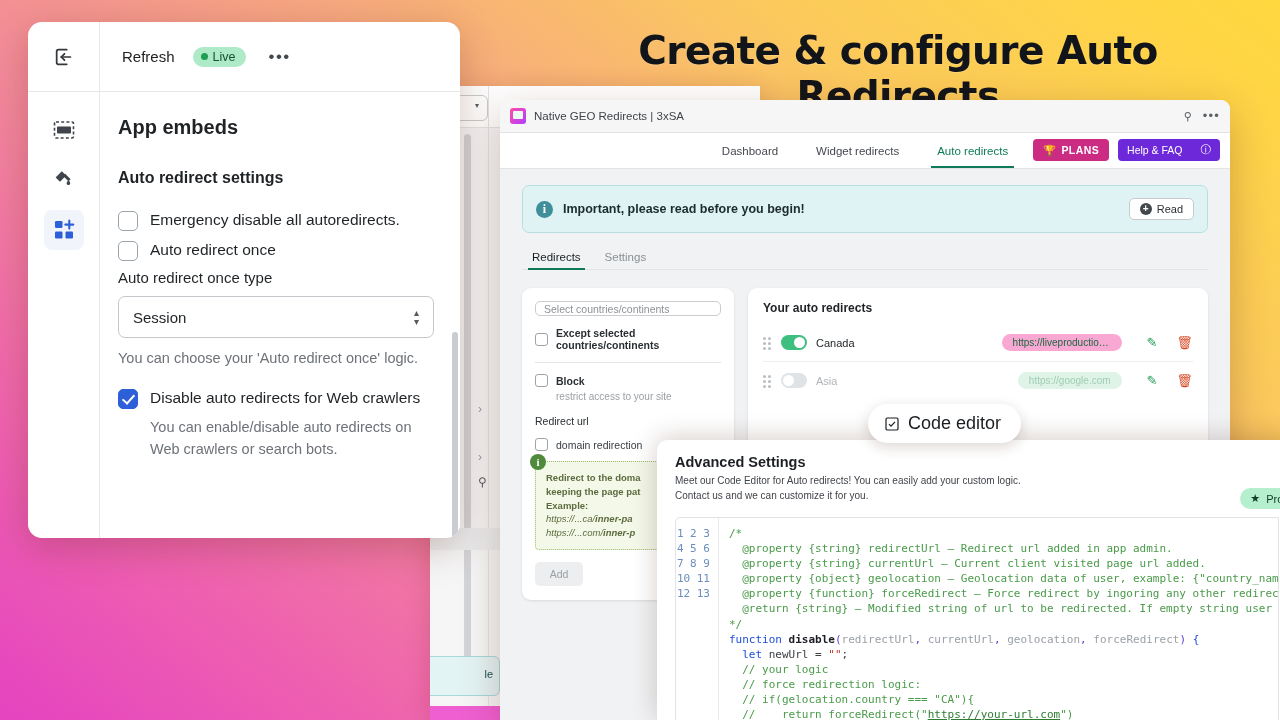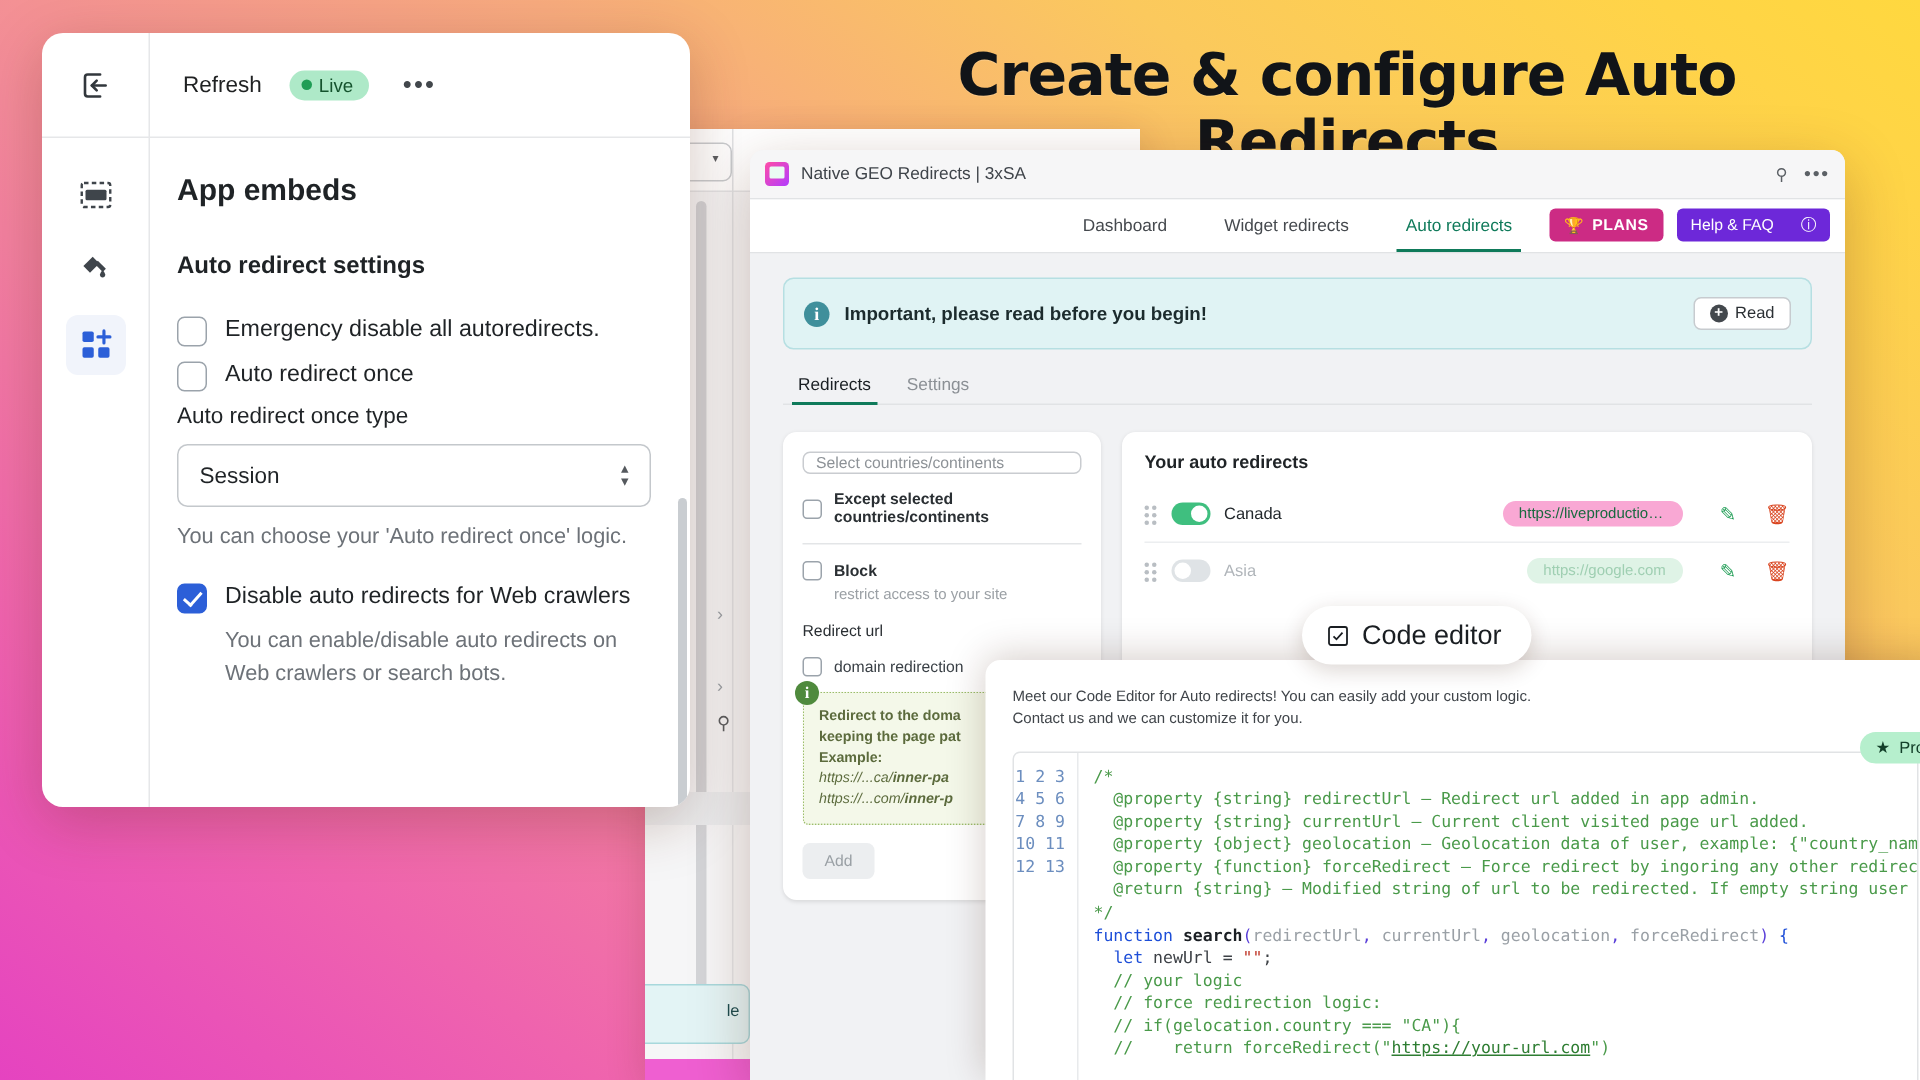--- a/index.html
+++ b/index.html
@@ -475,20 +475,21 @@
       <path d="M7.5 12.3l3 3 6-6.6"></path>
   </svg>
   <span>Code editor</span>
 </div>
 
 <div class="code-card">
   <div class="pro-pill">
     <span>★</span>
     <span>Pro pla</span>
   </div>
+  <div class="cc-title">Advanced Settings</div>
   <div class="cc-sub">Meet our Code Editor for Auto redirects! You can easily add your custom logic.</div>
   <div class="cc-sub" style="margin-top:0">Contact us and we can customize it for you.</div>
 
   <div class="code-area">
     <div class="gutter" id="gutter">1
 2
 3
 4
 5
 6
@@ -499,21 +500,21 @@
 11
 12
 13</div>
     <div class="code-lines" id="codelines"><span class="cm">/*</span>
 <span class="cm">  @property {string} redirectUrl – Redirect url added in app admin.</span>
 <span class="cm">  @property {string} currentUrl – Current client visited page url added.</span>
 <span class="cm">  @property {object} geolocation – Geolocation data of user, example: {"country_name":"C</span>
 <span class="cm">  @property {function} forceRedirect – Force redirect by ingoring any other redirection</span>
 <span class="cm">  @return {string} – Modified string of url to be redirected. If empty string user will</span>
 <span class="cm">*/</span>
-<span class="kw">function</span> <span class="fn">search</span><span class="pu">(</span><span class="pn">redirectUrl</span><span class="pu">,</span> <span class="pn">currentUrl</span><span class="pu">,</span> <span class="pn">geolocation</span><span class="pu">,</span> <span class="pn">forceRedirect</span><span class="pu">)</span> <span class="kw">{</span>
+<span class="kw">function</span> <span class="fn">disable</span><span class="pu">(</span><span class="pn">redirectUrl</span><span class="pu">,</span> <span class="pn">currentUrl</span><span class="pu">,</span> <span class="pn">geolocation</span><span class="pu">,</span> <span class="pn">forceRedirect</span><span class="pu">)</span> <span class="kw">{</span>
   <span class="kw">let</span> newUrl = <span class="str">""</span>;
 <span class="cm">  // your logic</span>
 <span class="cm">  // force redirection logic:</span>
 <span class="cm">  // if(gelocation.country === "CA"){</span>
   <span class="cm">//    return forceRedirect("</span><span class="lnk">https://your-url.com</span><span class="cm">")</span></div>
   </div>
 </div>
 
 <div class="theme-panel">
   <div class="tp-header">

